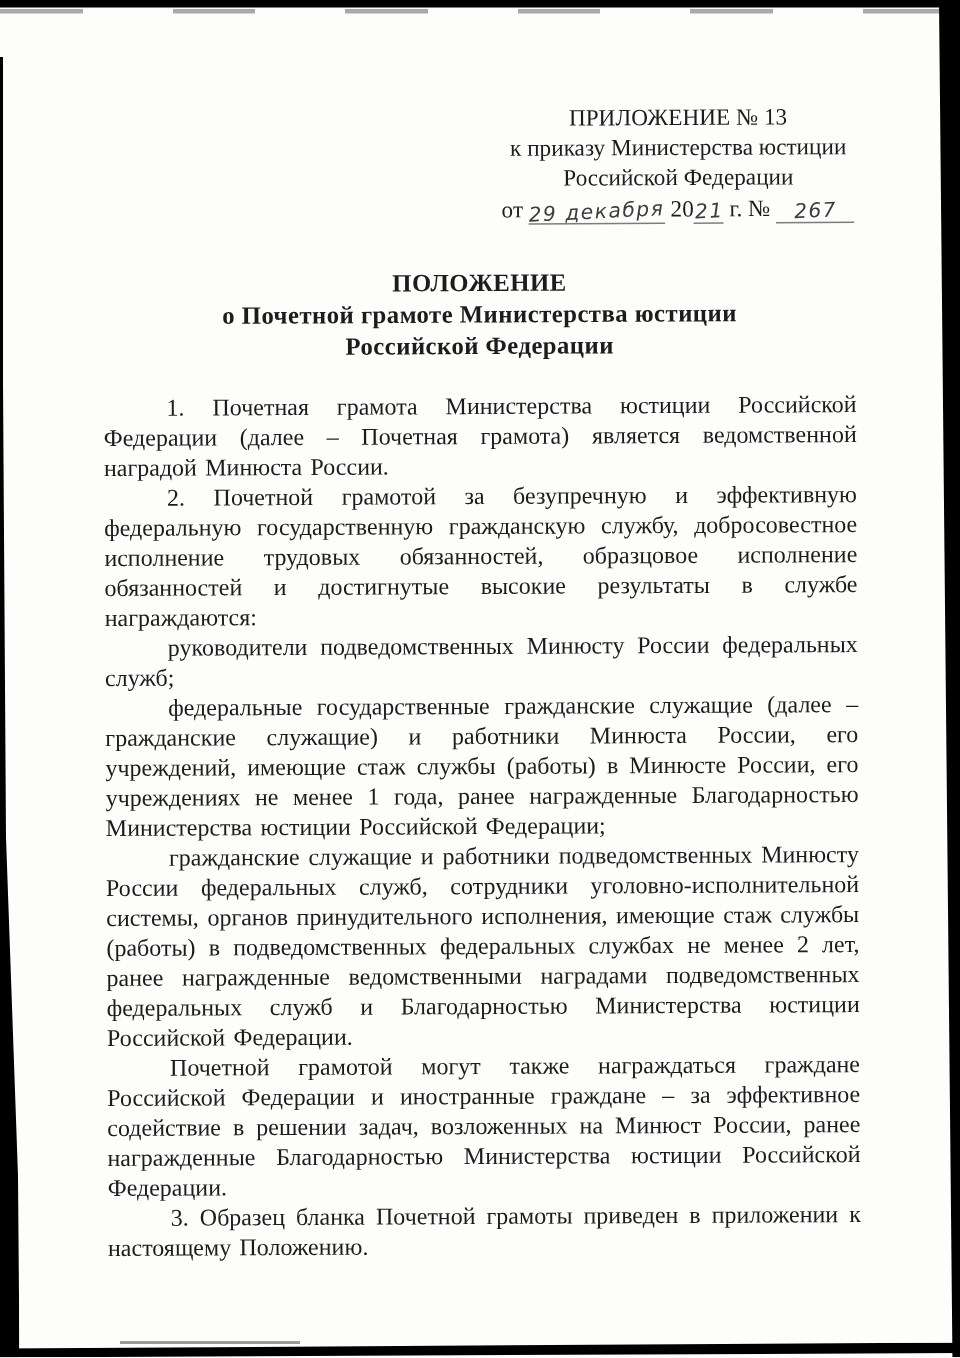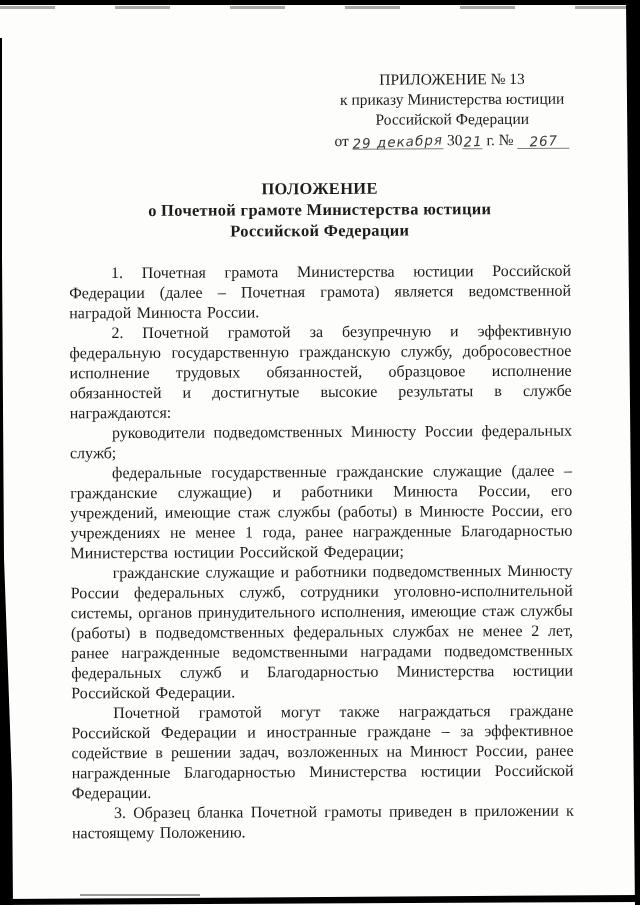--- a/index.html
+++ b/index.html
@@ -81,21 +81,21 @@
 
   <div class="content">
 
     <div class="header-block">
       <div>ПРИЛОЖЕНИЕ № 13</div>
       <div>к приказу Министерства юстиции</div>
       <div>Российской Федерации</div>
       <div class="date-line">
         <span>от</span>
         <span class="blank date"><span class="hand">29 декабря</span></span>
-        <span>30</span><span class="blank year"><span class="hand">21</span></span>
+        <span>20</span><span class="blank year"><span class="hand">21</span></span>
         <span>г. №</span>
         <span class="blank num"><span class="hand">267</span></span>
       </div>
     </div>
 
     <div class="doc-title">
       <div>ПОЛОЖЕНИЕ</div>
       <div>о Почетной грамоте Министерства юстиции</div>
       <div>Российской Федерации</div>
     </div>

